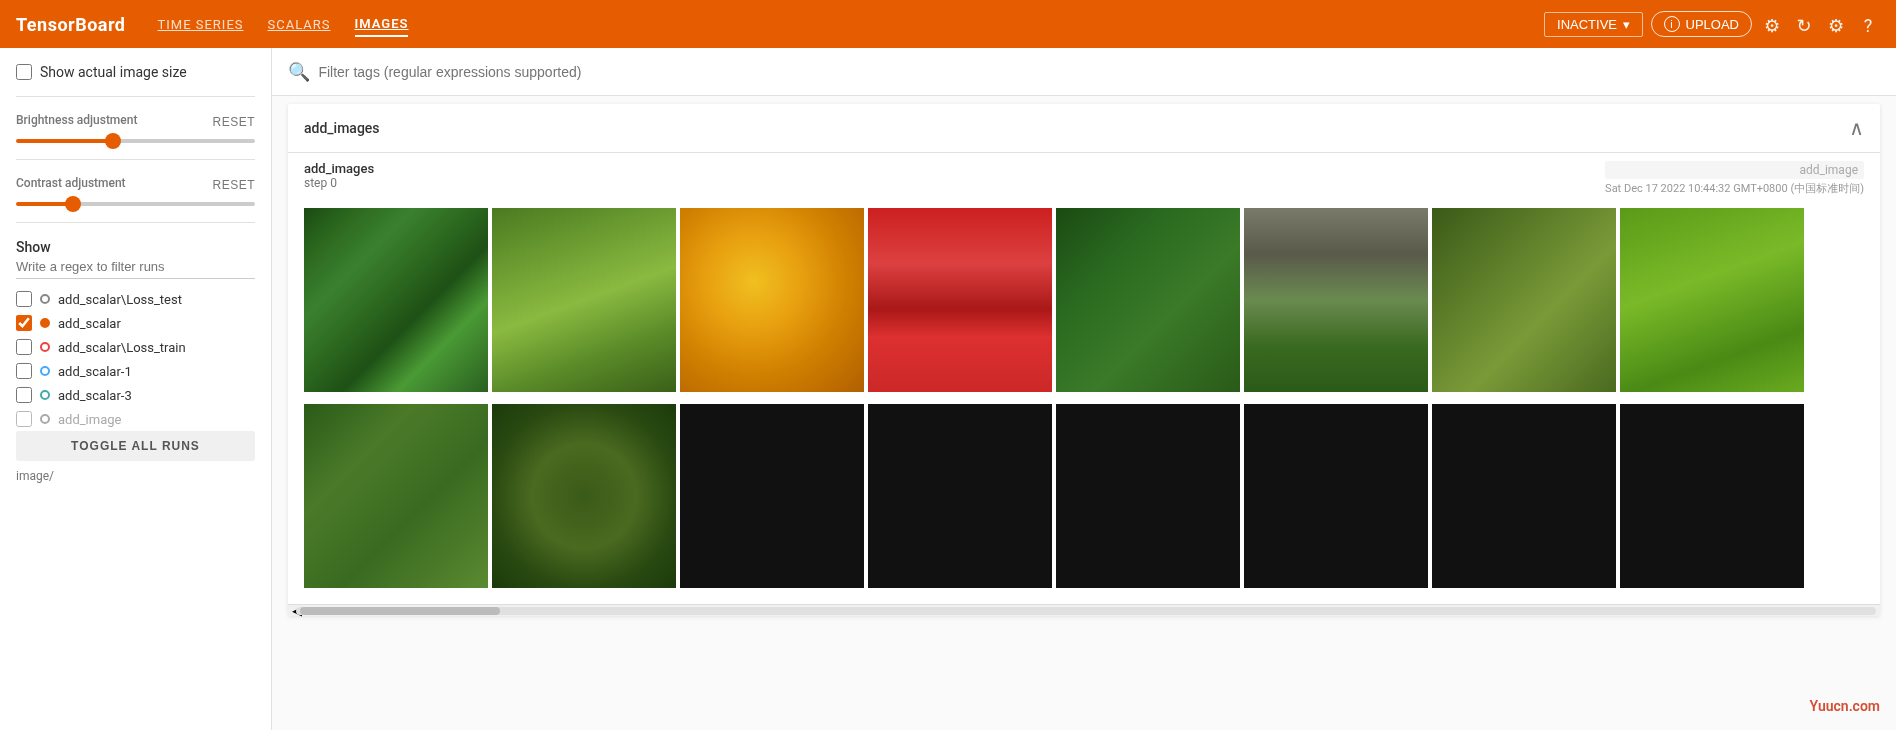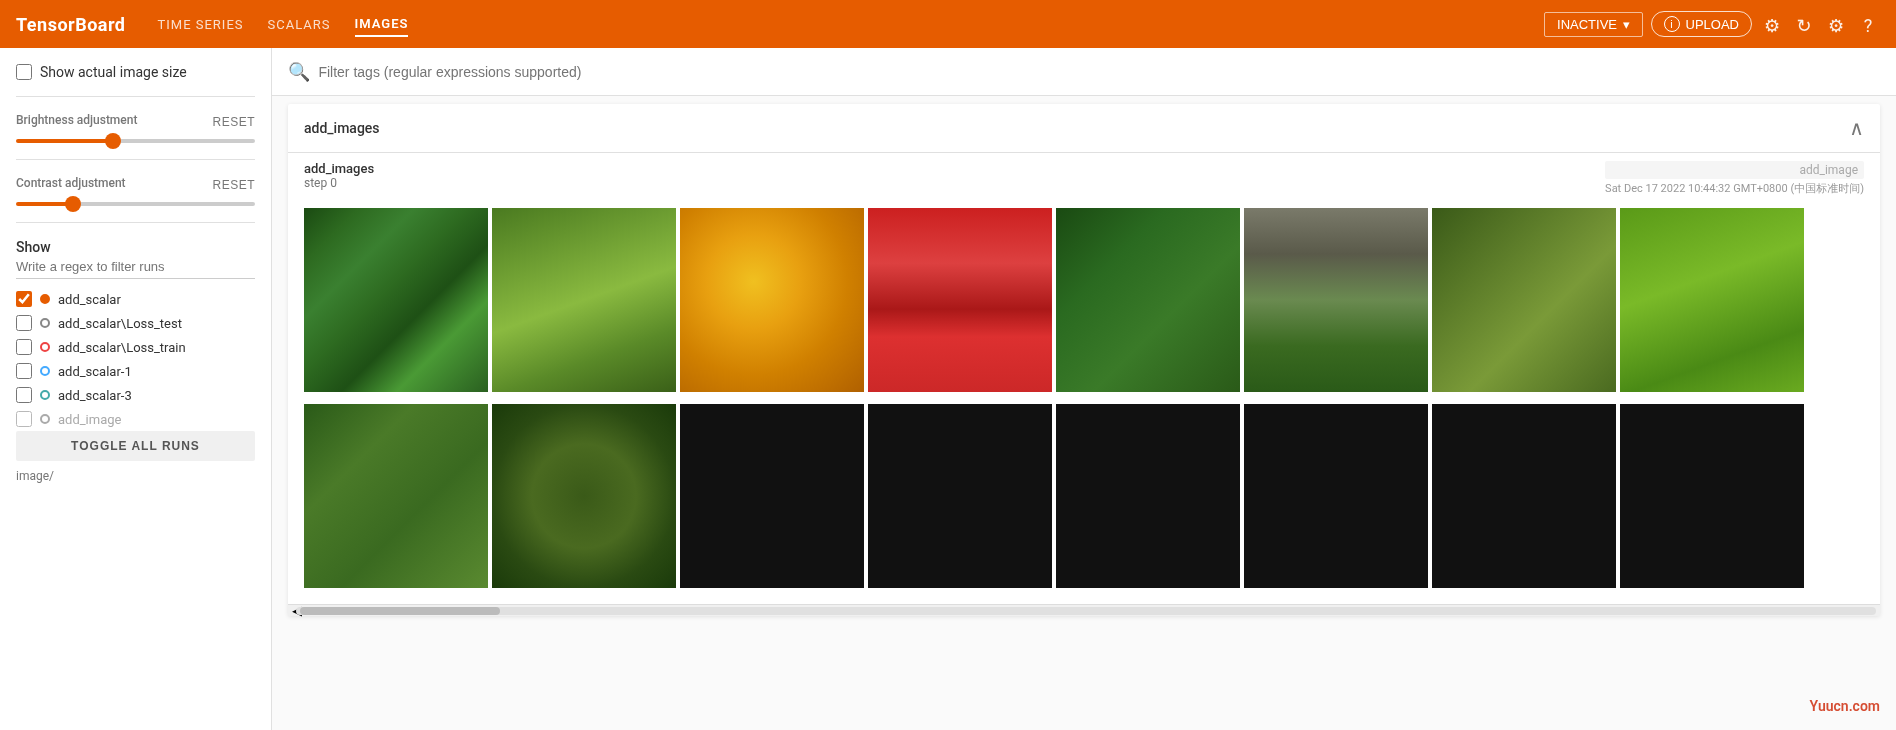--- a/index.html
+++ b/index.html
@@ -22,20 +22,21 @@
       letter-spacing: 0.5px;
       margin-right: 8px;
     }
     .topnav-link {
       font-size: 13px;
       color: rgba(255,255,255,0.8);
       text-transform: uppercase;
       letter-spacing: 1px;
       cursor: pointer;
       padding: 4px 0;
+      text-decoration: underline;
     }
     .topnav-link.active {
       color: white;
       border-bottom: 2px solid white;
       font-weight: 600;
     }
     .topnav-spacer { flex: 1; }
     .topnav-right {
       display: flex;
       align-items: flex-end;
@@ -419,29 +420,29 @@
 
     <hr class="divider">
 
     <div>
       <div class="runs-title">Show</div>
       <input type="text" class="filter-runs-input" placeholder="Write a regex to filter runs" style="">
 
       <div style="margin-top:8px;">
 
         <div class="run-item">
+          <input type="checkbox" class="run-checkbox" style="">
+          <div class="run-color-dot" style="background:transparent;border-color:#888;"></div>
+          <span class="run-label">add_scalar\Loss_test</span>
+        </div>
+
+        <div class="run-item">
           <input type="checkbox" checked="" class="run-checkbox" style="accent-color: rgb(230, 92, 0);">
           <div class="run-color-dot" style="background:#e65c00;border-color:#e65c00;"></div>
           <span class="run-label">add_scalar</span>
-        </div>
-
-        <div class="run-item">
-          <input type="checkbox" class="run-checkbox" style="">
-          <div class="run-color-dot" style="background:transparent;border-color:#888;"></div>
-          <span class="run-label">add_scalar\Loss_test</span>
         </div>
 
         <div class="run-item">
           <input type="checkbox" class="run-checkbox" style="">
           <div class="run-color-dot" style="background:transparent;border-color:#e44;"></div>
           <span class="run-label">add_scalar\Loss_train</span>
         </div>
 
         <div class="run-item">
           <input type="checkbox" class="run-checkbox" style="">

